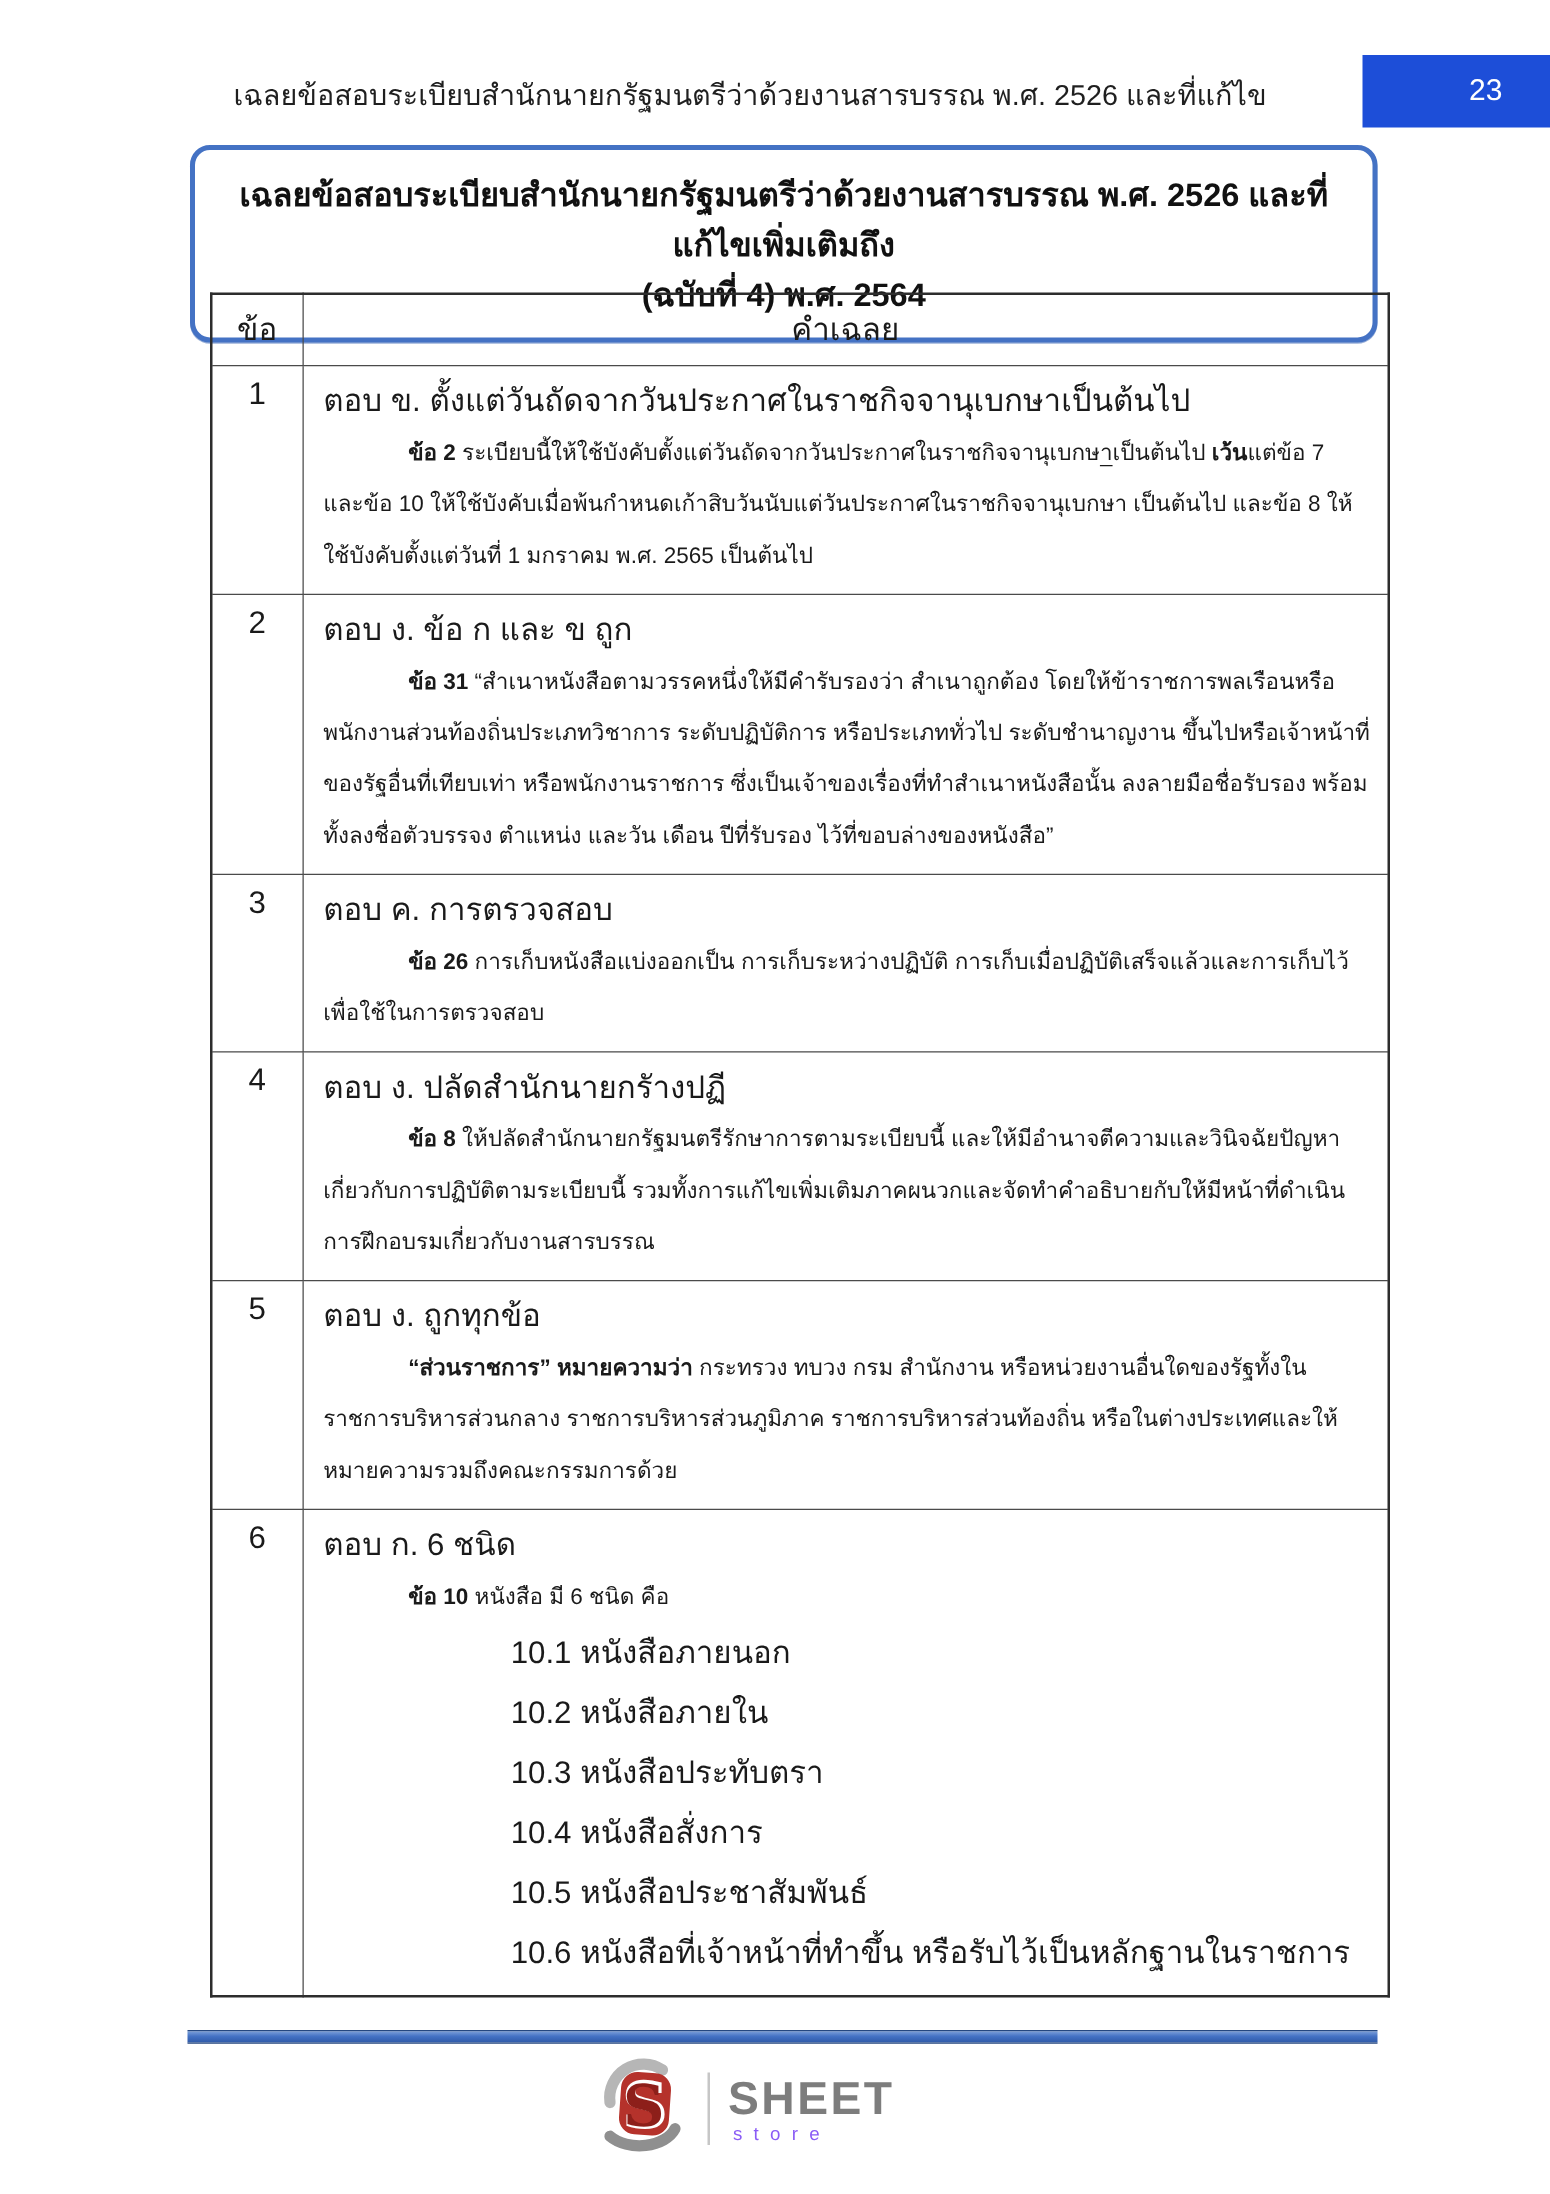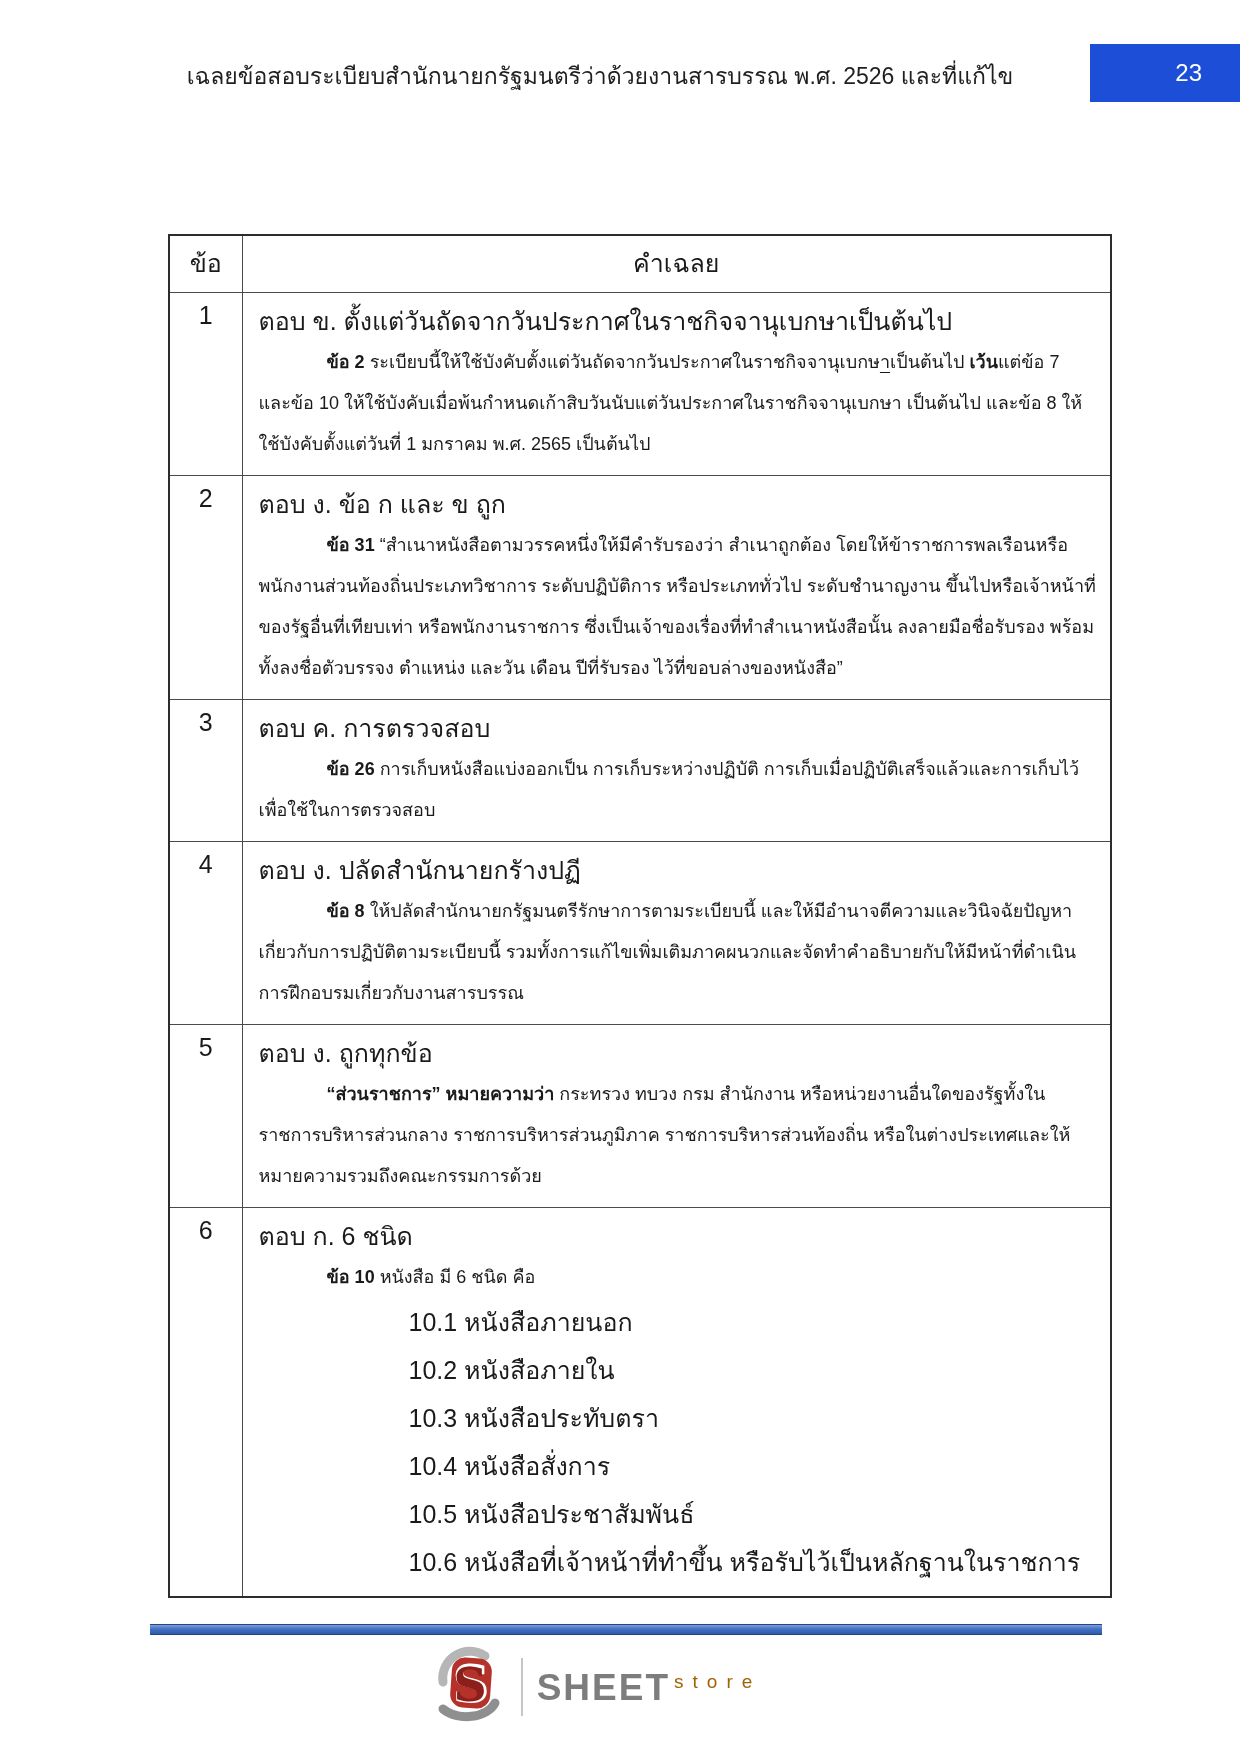--- a/index.html
+++ b/index.html
@@ -57,33 +57,37 @@
     position:absolute;top:1624px;left:150px;width:952px;height:9px;
     background:linear-gradient(#7b9fd9 0%,#4472C4 45%,#2e5aa8 100%);
     border-top:1px solid #24477f;border-bottom:1px solid #24477f;
   }
   .brandwrap{
     position:absolute;top:1646px;left:0;width:1190px;
     display:flex;justify-content:center;align-items:center;gap:14px;
   }
   .brandicon{width:78px;height:82px;position:relative;flex:0 0 auto;}
   .branddiv{width:2px;height:58px;background:#c6c6c6;flex:0 0 auto;}
-  .brandtext{display:flex;flex-direction:row;line-height:1;}
+  .brandtext{display:flex;flex-direction:column;line-height:1;}
   .brandname{font-size:37px;font-weight:bold;color:#7d7d7d;letter-spacing:2px;}
-  .brandsub{font-size:19px;color:#a16207;letter-spacing:9px;margin-top:3px;padding-left:4px;}
+  .brandsub{font-size:15px;color:#8b5cf6;letter-spacing:9px;margin-top:3px;padding-left:4px;}
 </style>
 </head>
 <body>
 
 <div class="page">
 
   <div class="runhead">เฉลยข้อสอบระเบียบสำนักนายกรัฐมนตรีว่าด้วยงานสารบรรณ พ.ศ. 2526 และที่แก้ไข</div>
 
   <div class="pagebox">23</div>
 
+  <div class="titlebox">
+    <div class="t1">เฉลยข้อสอบระเบียบสำนักนายกรัฐมนตรีว่าด้วยงานสารบรรณ พ.ศ. 2526 และที่แก้ไขเพิ่มเติมถึง</div>
+    <div class="t2">(ฉบับที่ 4) พ.ศ. 2564</div>
+  </div>
 
   <table class="anstab">
     <colgroup>
         <col class="col-no">
         <col>
       </colgroup>
     <tbody>
         <tr>
       <th>ข้อ</th>
       <th>คำเฉลย</th>

